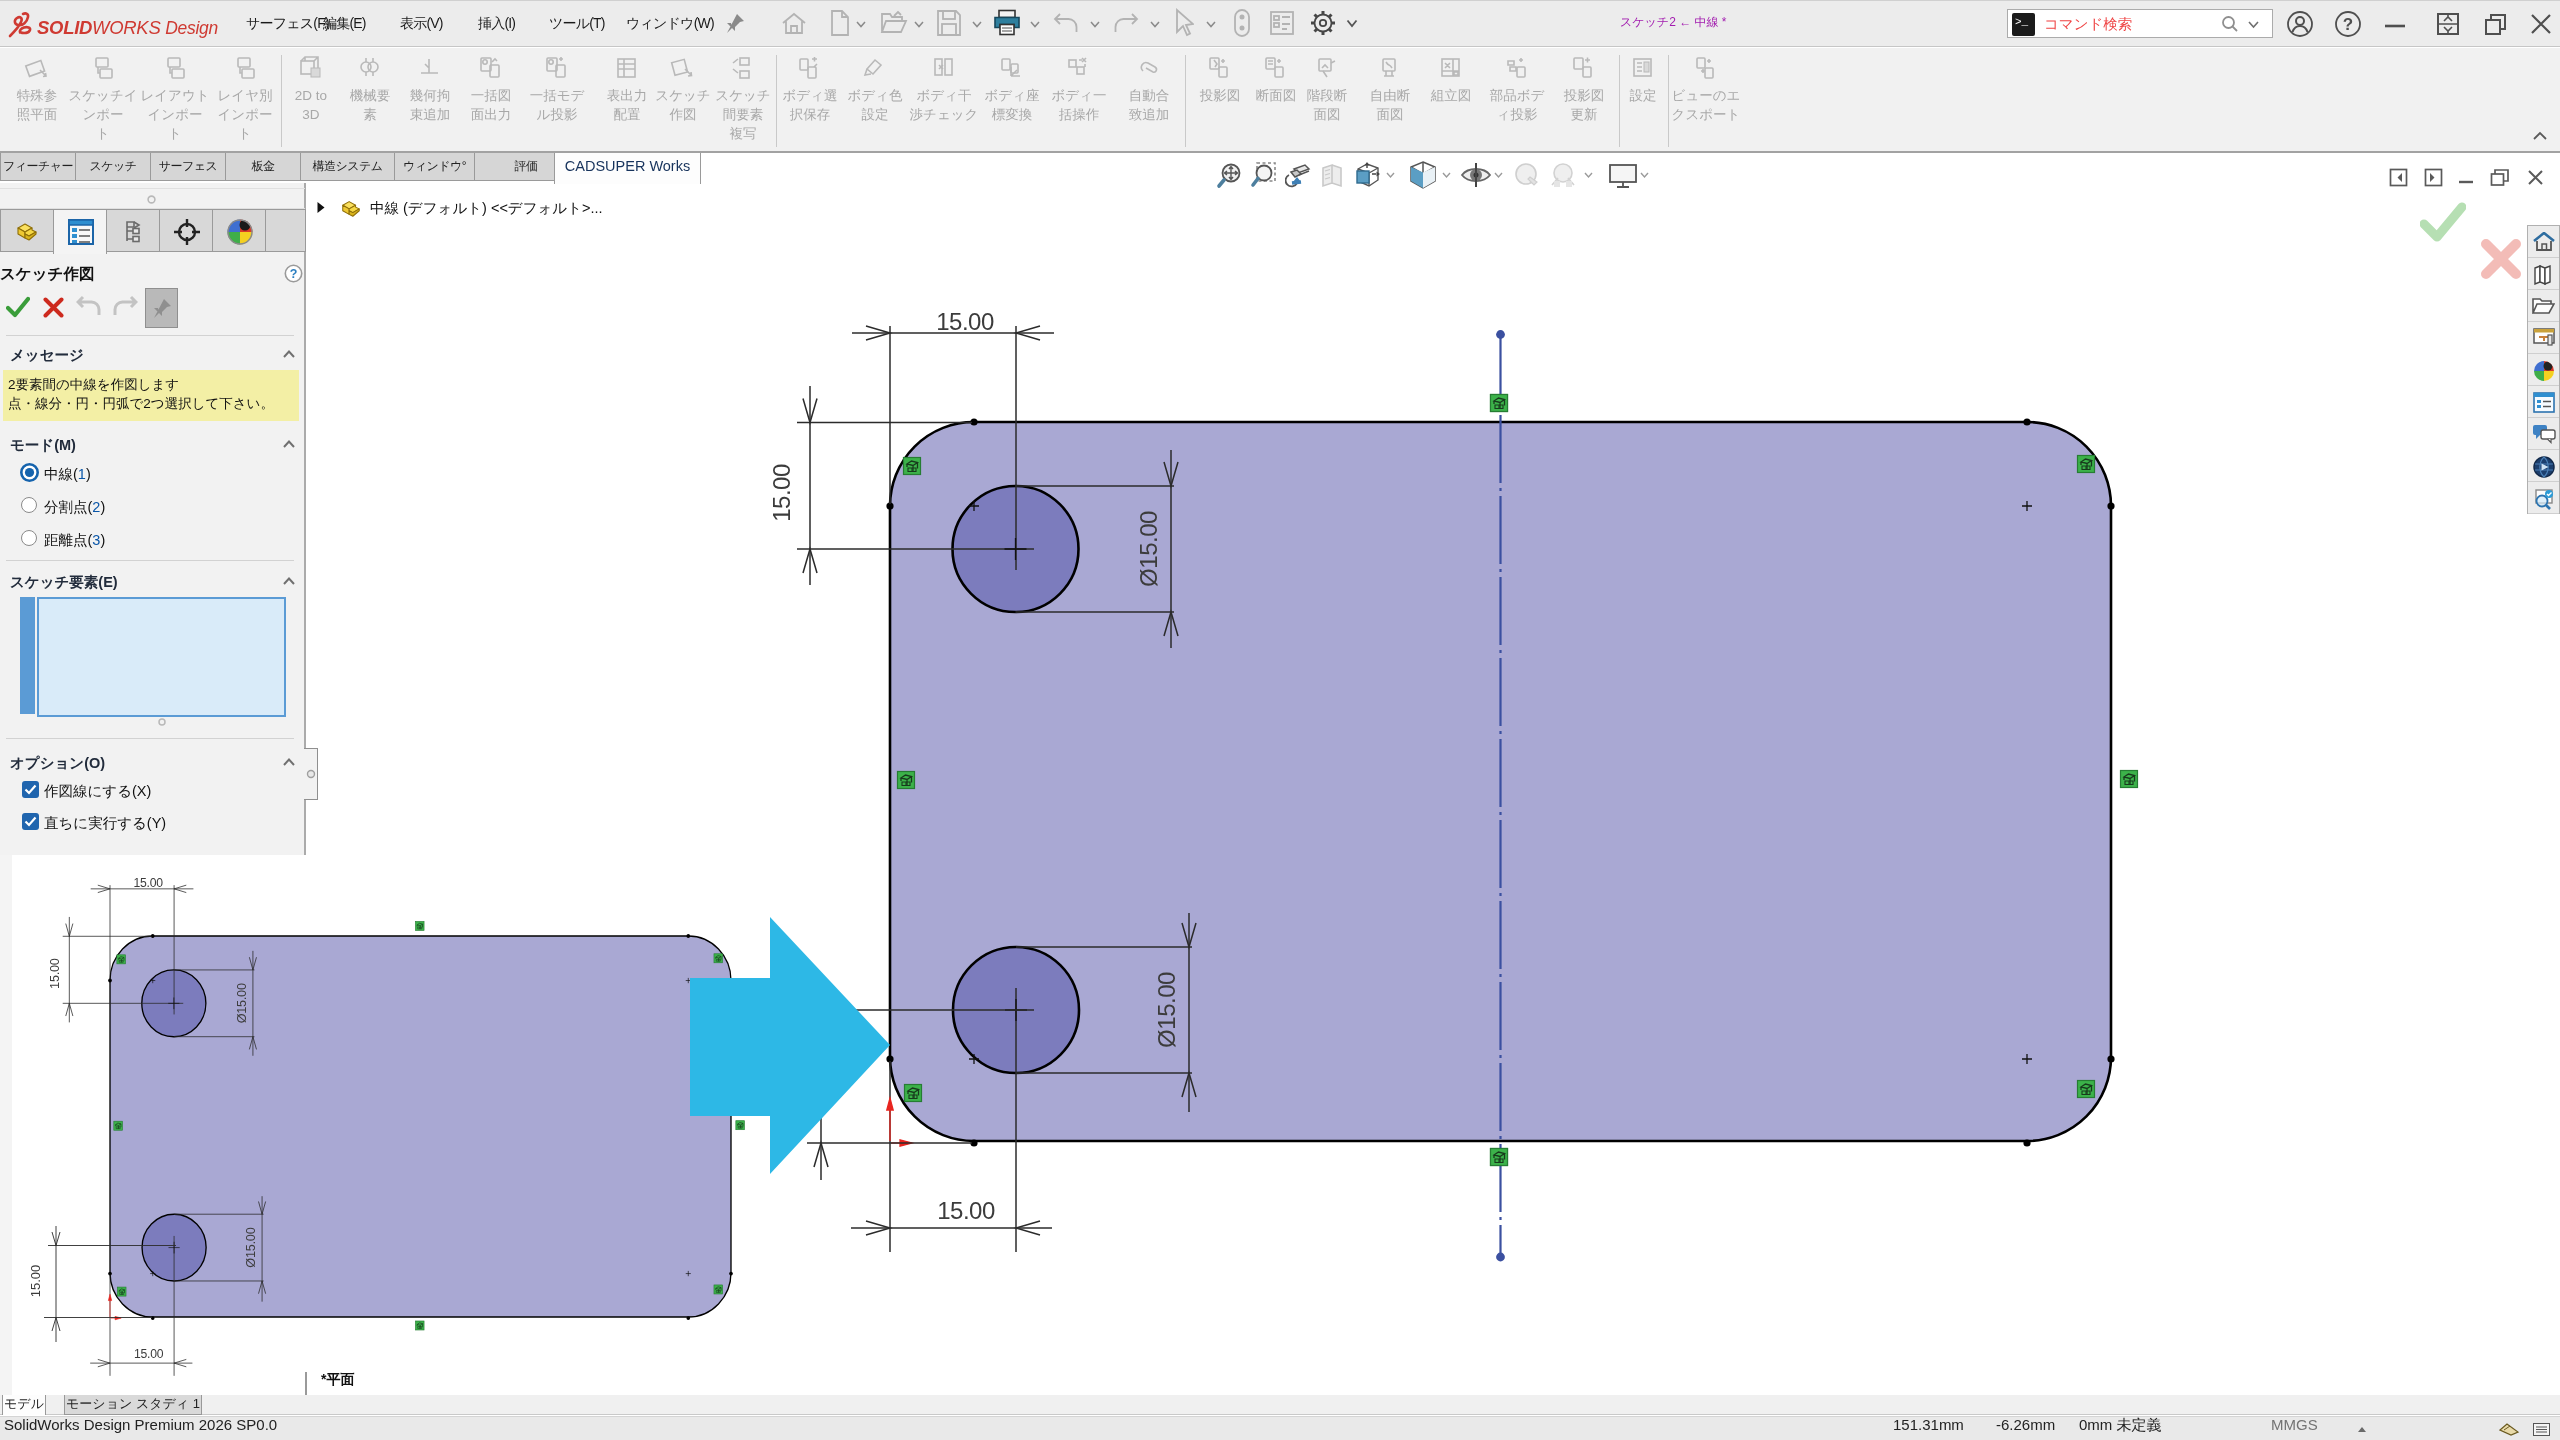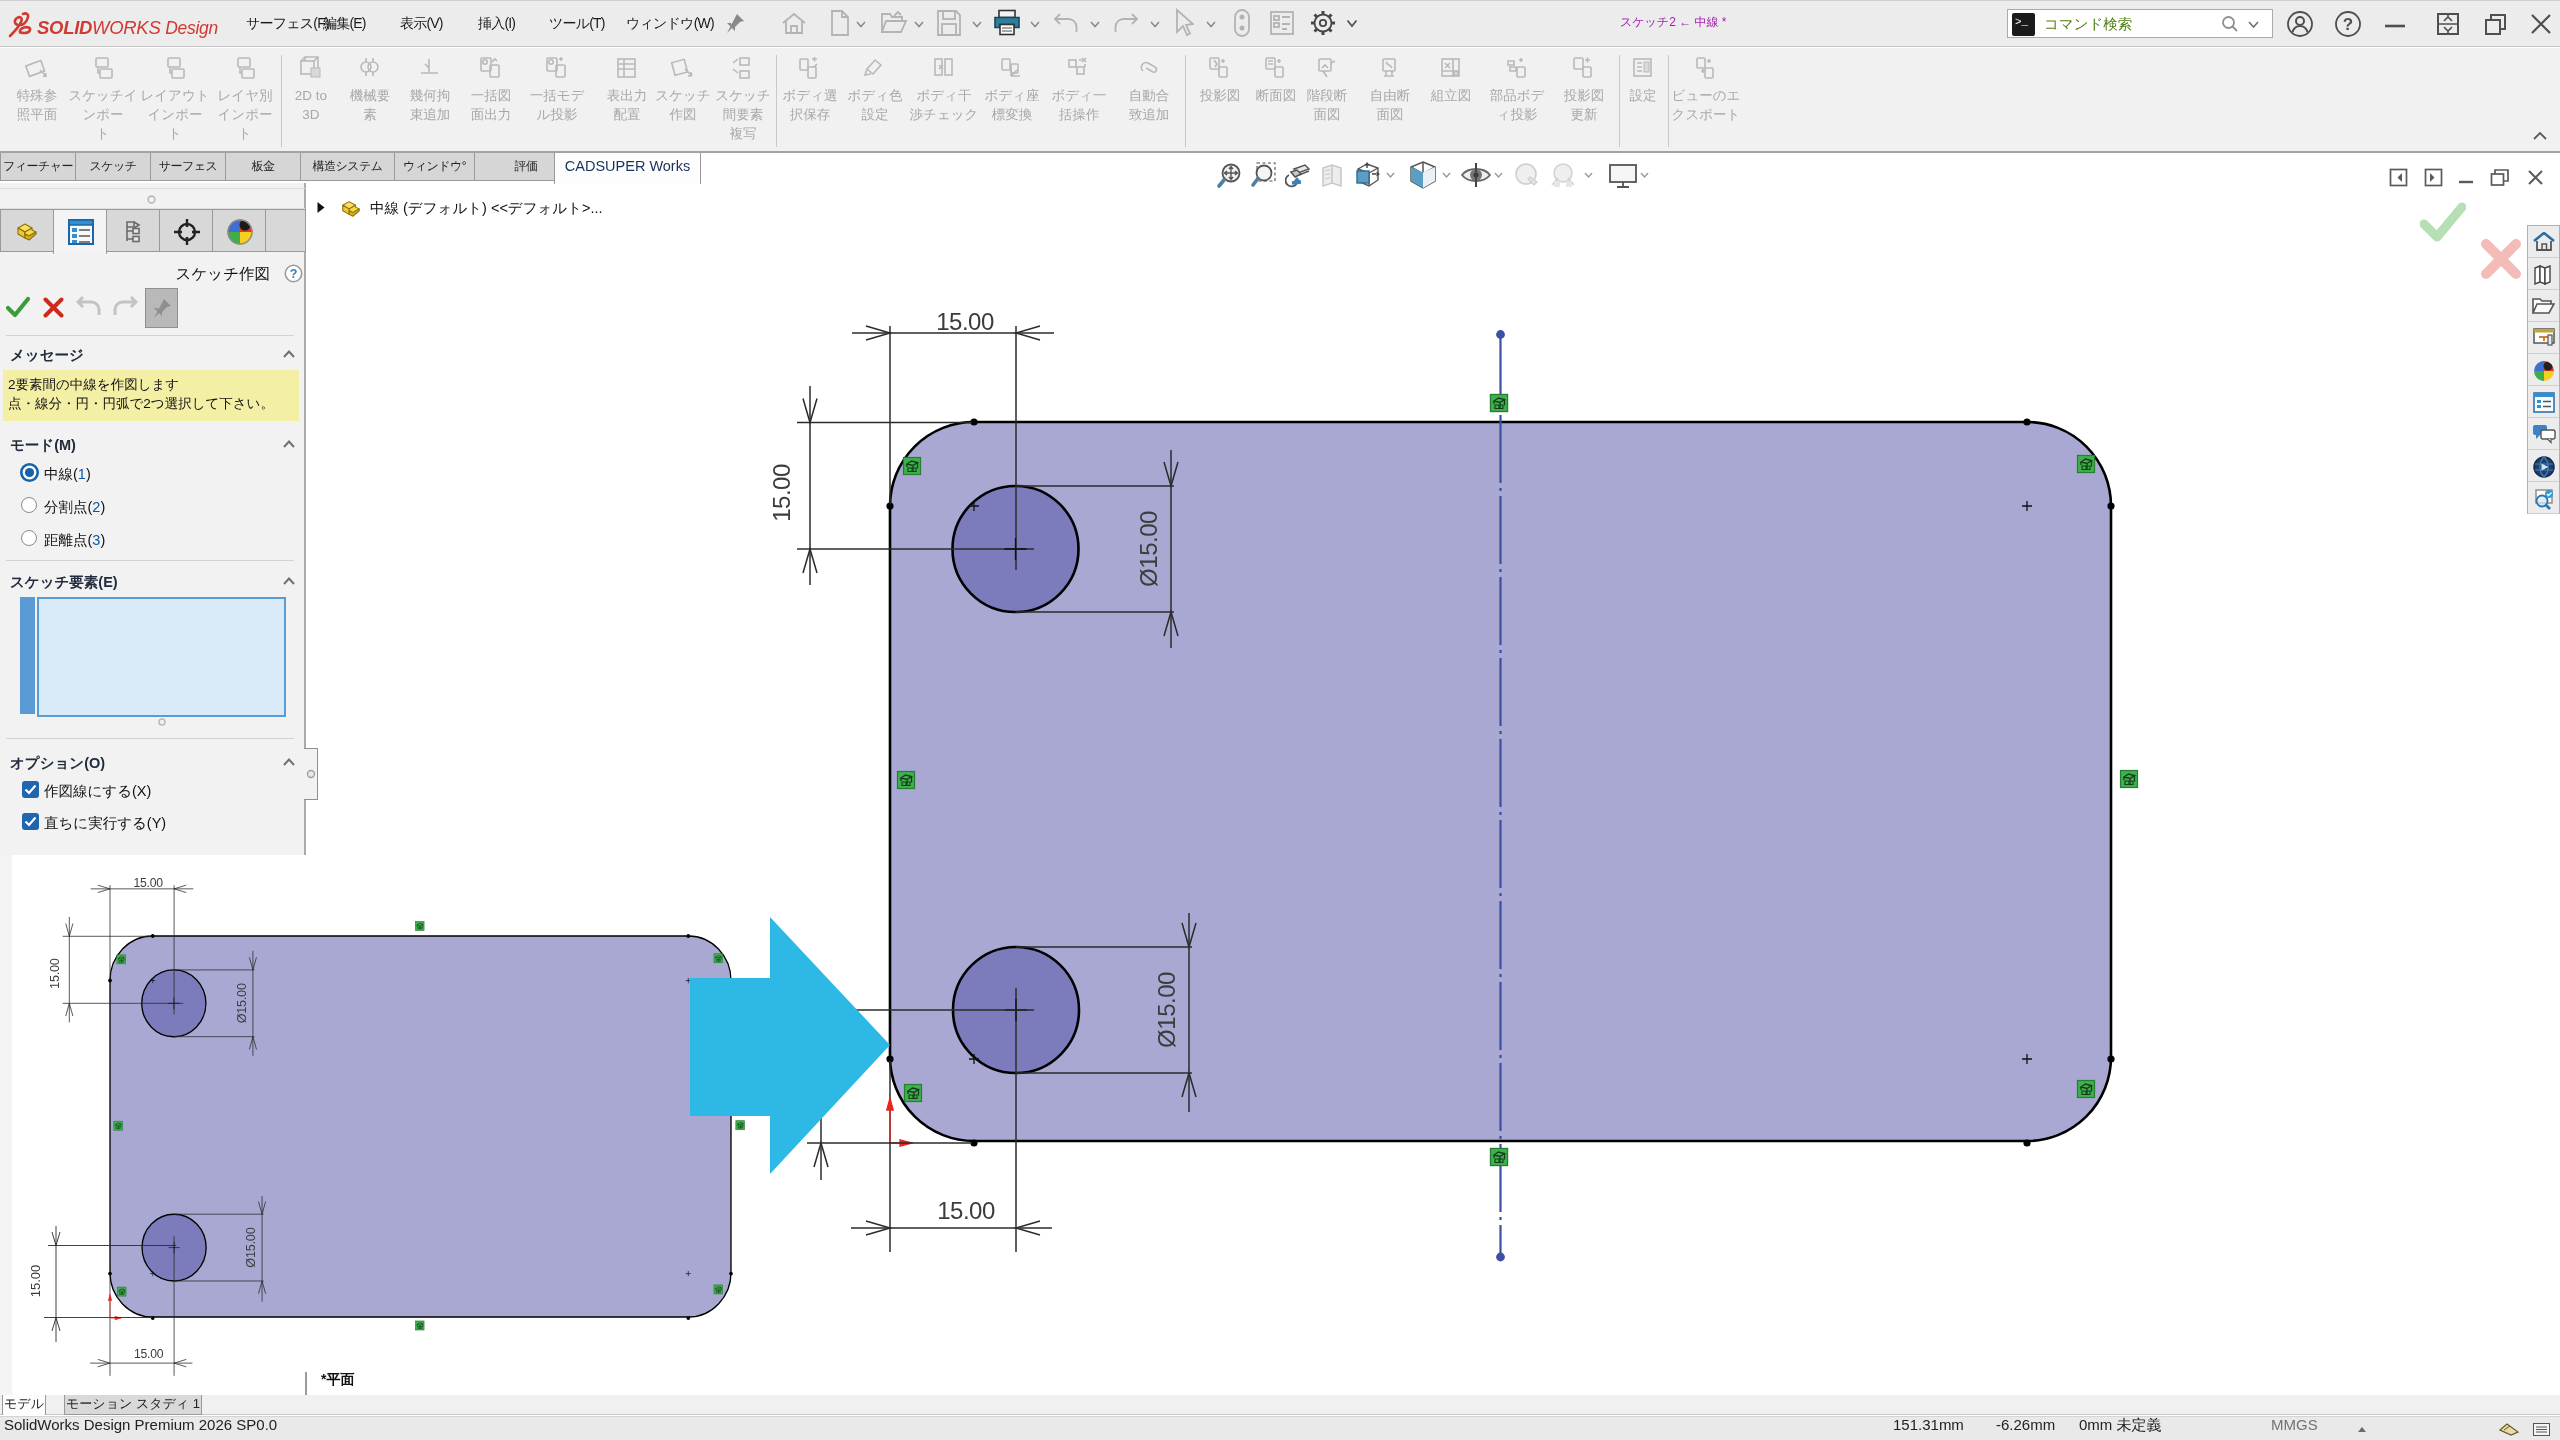--- a/index.html
+++ b/index.html
@@ -135,21 +135,21 @@
   </svg>
 <svg class="abs" style="left:724px;top:12px" width="22" height="22" viewBox="0 0 22 22">
     <path d="M13 2 L20 9 L16 10 L11 15 L11 19 L8 16 L3 21 M8 16 L3 11 L7 11 Z" fill="#8a8a8a"></path>
   </svg>
 <div class="abs" style="left:1620px;top:14px;font-size:12px;color:#a21caf">スケッチ2 ← 中線 *</div>
 
 <div class="abs" style="left:2007px;top:9px;width:266px;height:29px;background:#fff;border:1px solid #ababab">
   <div class="abs" style="left:4px;top:3px;width:23px;height:23px;background:#1b1b1b;border-radius:2px">
     <span style="position:absolute;left:3px;top:3px;color:#fff;font-size:11px;font-family:'Liberation Mono',monospace">&gt;_</span>
   </div>
-  <span class="abs" style="left:36px;top:5px;font-size:14.5px;color:#4d7c0f">コマンド検索</span>
+  <span class="abs" style="left:36px;top:5px;font-size:14.5px;color:#ef4444">コマンド検索</span>
   <svg class="abs" style="left:212px;top:4px" width="20" height="20" viewBox="0 0 20 20">
     <circle cx="8.5" cy="8.5" r="5.5" fill="none" stroke="#8f8f8f" stroke-width="1.8"></circle>
     <path d="M12.5 12.5 L17 17" stroke="#8f8f8f" stroke-width="1.8"></path>
   </svg>
   <svg class="abs" style="left:240px;top:11px" width="12" height="8" viewBox="0 0 12 8">
     <path d="M1 1 L5.5 6 L10 1" fill="none" stroke="#6f6f6f" stroke-width="1.6"></path>
   </svg>
 </div>
 <svg class="abs" style="left:2286px;top:10px" width="28" height="28" viewBox="0 0 28 28">
     <circle cx="14" cy="14" r="12" fill="none" stroke="#4f4f4f" stroke-width="1.8"></circle>
@@ -378,21 +378,21 @@
 <rect x="0" y="0" width="14" height="14" fill="#3f6fd0"></rect>
         <rect x="14" y="0" width="14" height="14" fill="#d93a2b"></rect>
 <rect x="0" y="14" width="14" height="14" fill="#3fae49"></rect>
         <rect x="14" y="14" width="14" height="14" fill="#f5d020"></rect>
 <circle cx="19" cy="7" r="5.5" fill="#1a1a1a"></circle>
       </g>
 <circle cx="14" cy="14" r="12" fill="none" stroke="#8a8a8a" stroke-width="1.4"></circle>
     </svg>
   </div>
 <div class="abs" style="left:265px;top:209px;width:41px;height:43px;background:#d8d8d8;border:1px solid #9a9a9a"></div>
-<div class="abs" style="left:0;top:264px;width:270px;text-align:right;font-size:15.5px;font-weight:normal;color:#111">スケッチ作図</div>
+<div class="abs" style="left:0;top:264px;width:270px;text-align:left;font-size:15.5px;font-weight:bold;color:#111">スケッチ作図</div>
 <svg class="abs" style="left:284px;top:264px" width="19" height="19" viewBox="0 0 19 19">
 <circle cx="9.5" cy="9.5" r="8.2" fill="#fff" stroke="#9a9a9a" stroke-width="1.6"></circle>
 <text x="9.5" y="14" text-anchor="middle" font-size="12.5" font-weight="bold" fill="#2a7ec0" font-family="Liberation Sans">?</text>
   </svg>
 <svg class="abs" style="left:6px;top:295px" width="24" height="24" viewBox="0 0 24 24">
 <path d="M2 13 L9 20 L22 4" fill="none" stroke="#3a9d3a" stroke-width="4.2" stroke-linecap="round" stroke-linejoin="round"></path>
   </svg>
 <svg class="abs" style="left:43px;top:297px" width="21" height="21" viewBox="0 0 21 21">
 <path d="M2.5 2.5 L18.5 18.5 M18.5 2.5 L2.5 18.5" stroke="#cd2a1e" stroke-width="4" stroke-linecap="round"></path>
   </svg>

